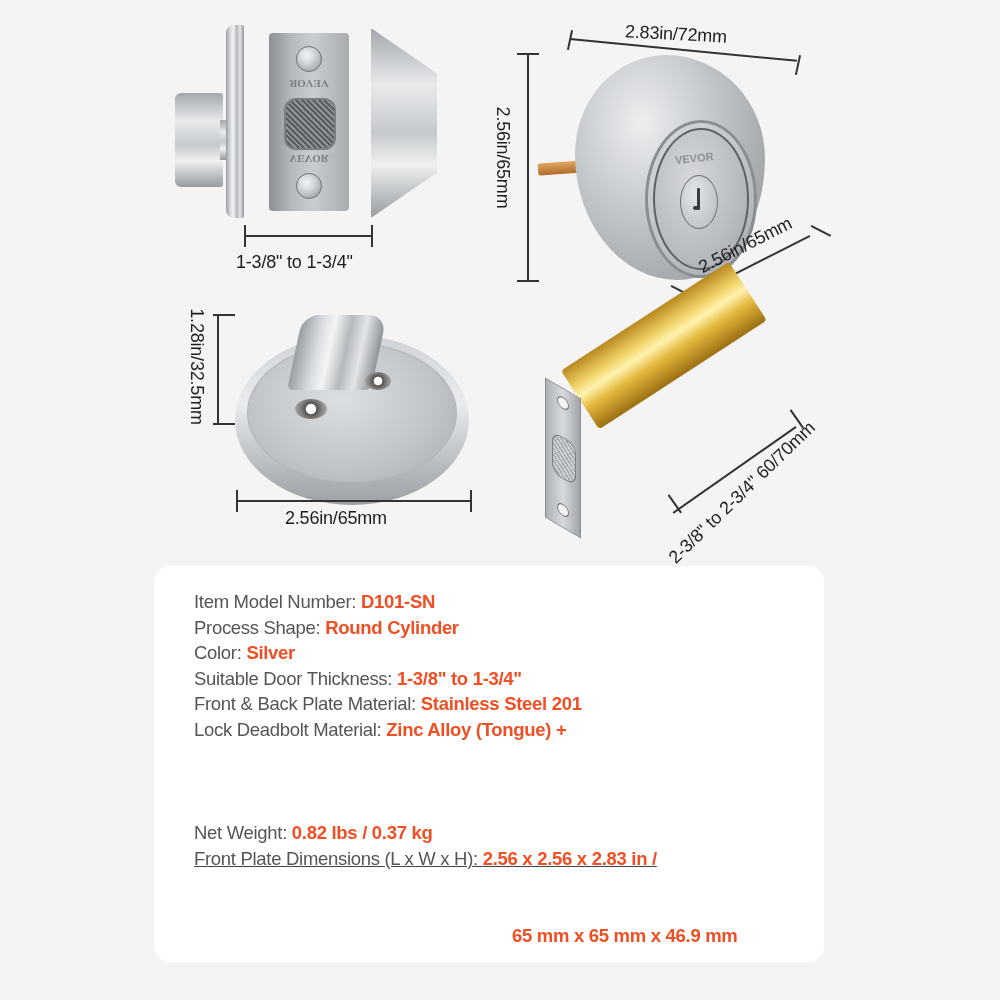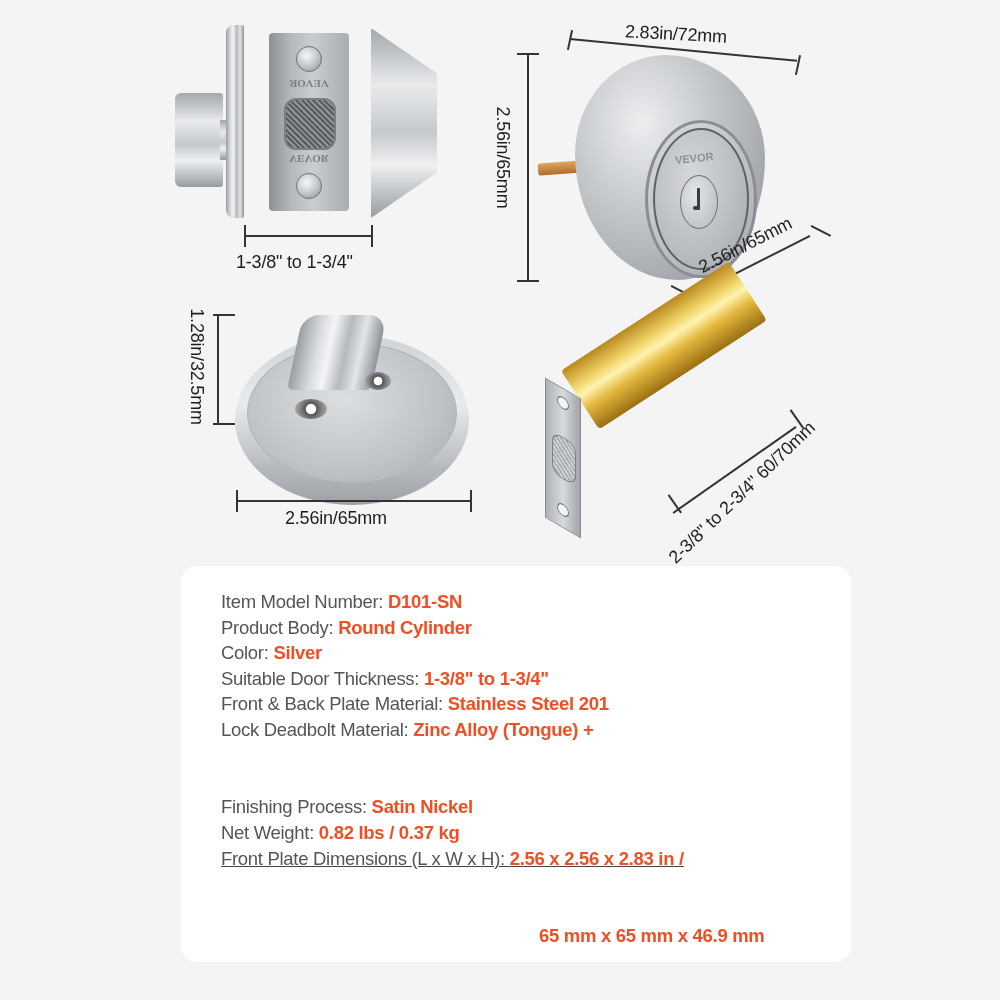--- a/index.html
+++ b/index.html
@@ -11,21 +11,21 @@
   .line { position: absolute; background: #333; }
   .tick { position: absolute; background: #333; }
 
   
   .metal-v { background: linear-gradient(90deg, #9a9ea3 0%, #d9dcdf 25%, #f3f4f5 40%, #b5b9bd 60%, #e3e5e7 78%, #8e9297 100%); }
   .metal-h { background: linear-gradient(180deg, #a3a7ab 0%, #e8eaec 30%, #c6c9cc 55%, #eef0f1 72%, #979b9f 100%); }
   .metal-radial { background: radial-gradient(circle at 40% 35%, #f3f4f5 0%, #d5d8db 35%, #aeb2b6 70%, #8a8e92 100%); }
   .brass { background: linear-gradient(180deg, #b8891e 0%, #f2d46a 30%, #fff3b0 45%, #e3b93e 65%, #9c6f12 100%); }
 
   
-  .card { position: absolute; left: 181px; top: 566px; width: 670px; height: 396px; background: #ffffff; border-radius: 16px; }
+  .card { position: absolute; left: 154px; top: 566px; width: 670px; height: 396px; background: #ffffff; border-radius: 16px; }
   .spec-line { position: absolute; left: 40px; font-size: 18.5px; line-height: 25.6px; white-space: nowrap; letter-spacing: -0.3px; }
   .spec-label { color: #555; }
   .spec-value { color: #f04e23; font-weight: bold; }
   .spec-cont { position: absolute; font-size: 18.5px; line-height: 25.6px; color: #f04e23; font-weight: bold; white-space: nowrap; letter-spacing: -0.3px; }
 </style>
 </head>
 <body>
 
 <div class="abs" style="left:170px; top:20px; width:260px; height:260px;">
 
@@ -118,37 +118,34 @@
   <div class="tick" style="left:664px; top:503px; width:22px; height:1.5px; transform: rotate(55deg);"></div>
   <div class="tick" style="left:786px; top:418px; width:22px; height:1.5px; transform: rotate(55deg);"></div>
   <div class="dim-text" style="left:672px; top:550px; transform: rotate(-44deg); transform-origin:left center;">2-3/8" to 2-3/4" 60/70mm</div>
 </div>
 
 <div class="card">
   <div class="spec-line" style="top:23px;">
     <span class="spec-label">Item Model Number: </span><span class="spec-value">D101-SN</span>
   </div>
   <div class="spec-line" style="top:49px;">
-    <span class="spec-label">Product Body: </span><span class="spec-value">Round Cylinder</span>
+    <span class="spec-label">Process Shape: </span><span class="spec-value">Round Cylinder</span>
   </div>
   <div class="spec-line" style="top:74px;">
     <span class="spec-label">Color: </span><span class="spec-value">Silver</span>
   </div>
   <div class="spec-line" style="top:100px;">
     <span class="spec-label">Suitable Door Thickness: </span><span class="spec-value">1-3/8" to 1-3/4"</span>
   </div>
   <div class="spec-line" style="top:125px;">
     <span class="spec-label">Front &amp; Back Plate Material: </span><span class="spec-value">Stainless Steel 201</span>
   </div>
   <div class="spec-line" style="top:151px;">
     <span class="spec-label">Lock Deadbolt Material: </span><span class="spec-value">Zinc Alloy (Tongue) +</span>
   </div>
-  <div class="spec-line" style="top:228px;">
-    <span class="spec-label">Finishing Process: </span><span class="spec-value">Satin Nickel</span>
-  </div>
   <div class="spec-line" style="top:254px;">
     <span class="spec-label">Net Weight: </span><span class="spec-value">0.82 lbs / 0.37 kg</span>
   </div>
   <div class="spec-line" style="top:280px;text-decoration:underline;">
     <span class="spec-label">Front Plate Dimensions (L x W x H): </span><span class="spec-value">2.56 x 2.56 x 2.83 in /</span>
   </div>
   <div class="spec-cont" style="left:358px; top:357px;">65 mm x 65 mm x 46.9 mm</div>
 </div>
 
 </body></html>

